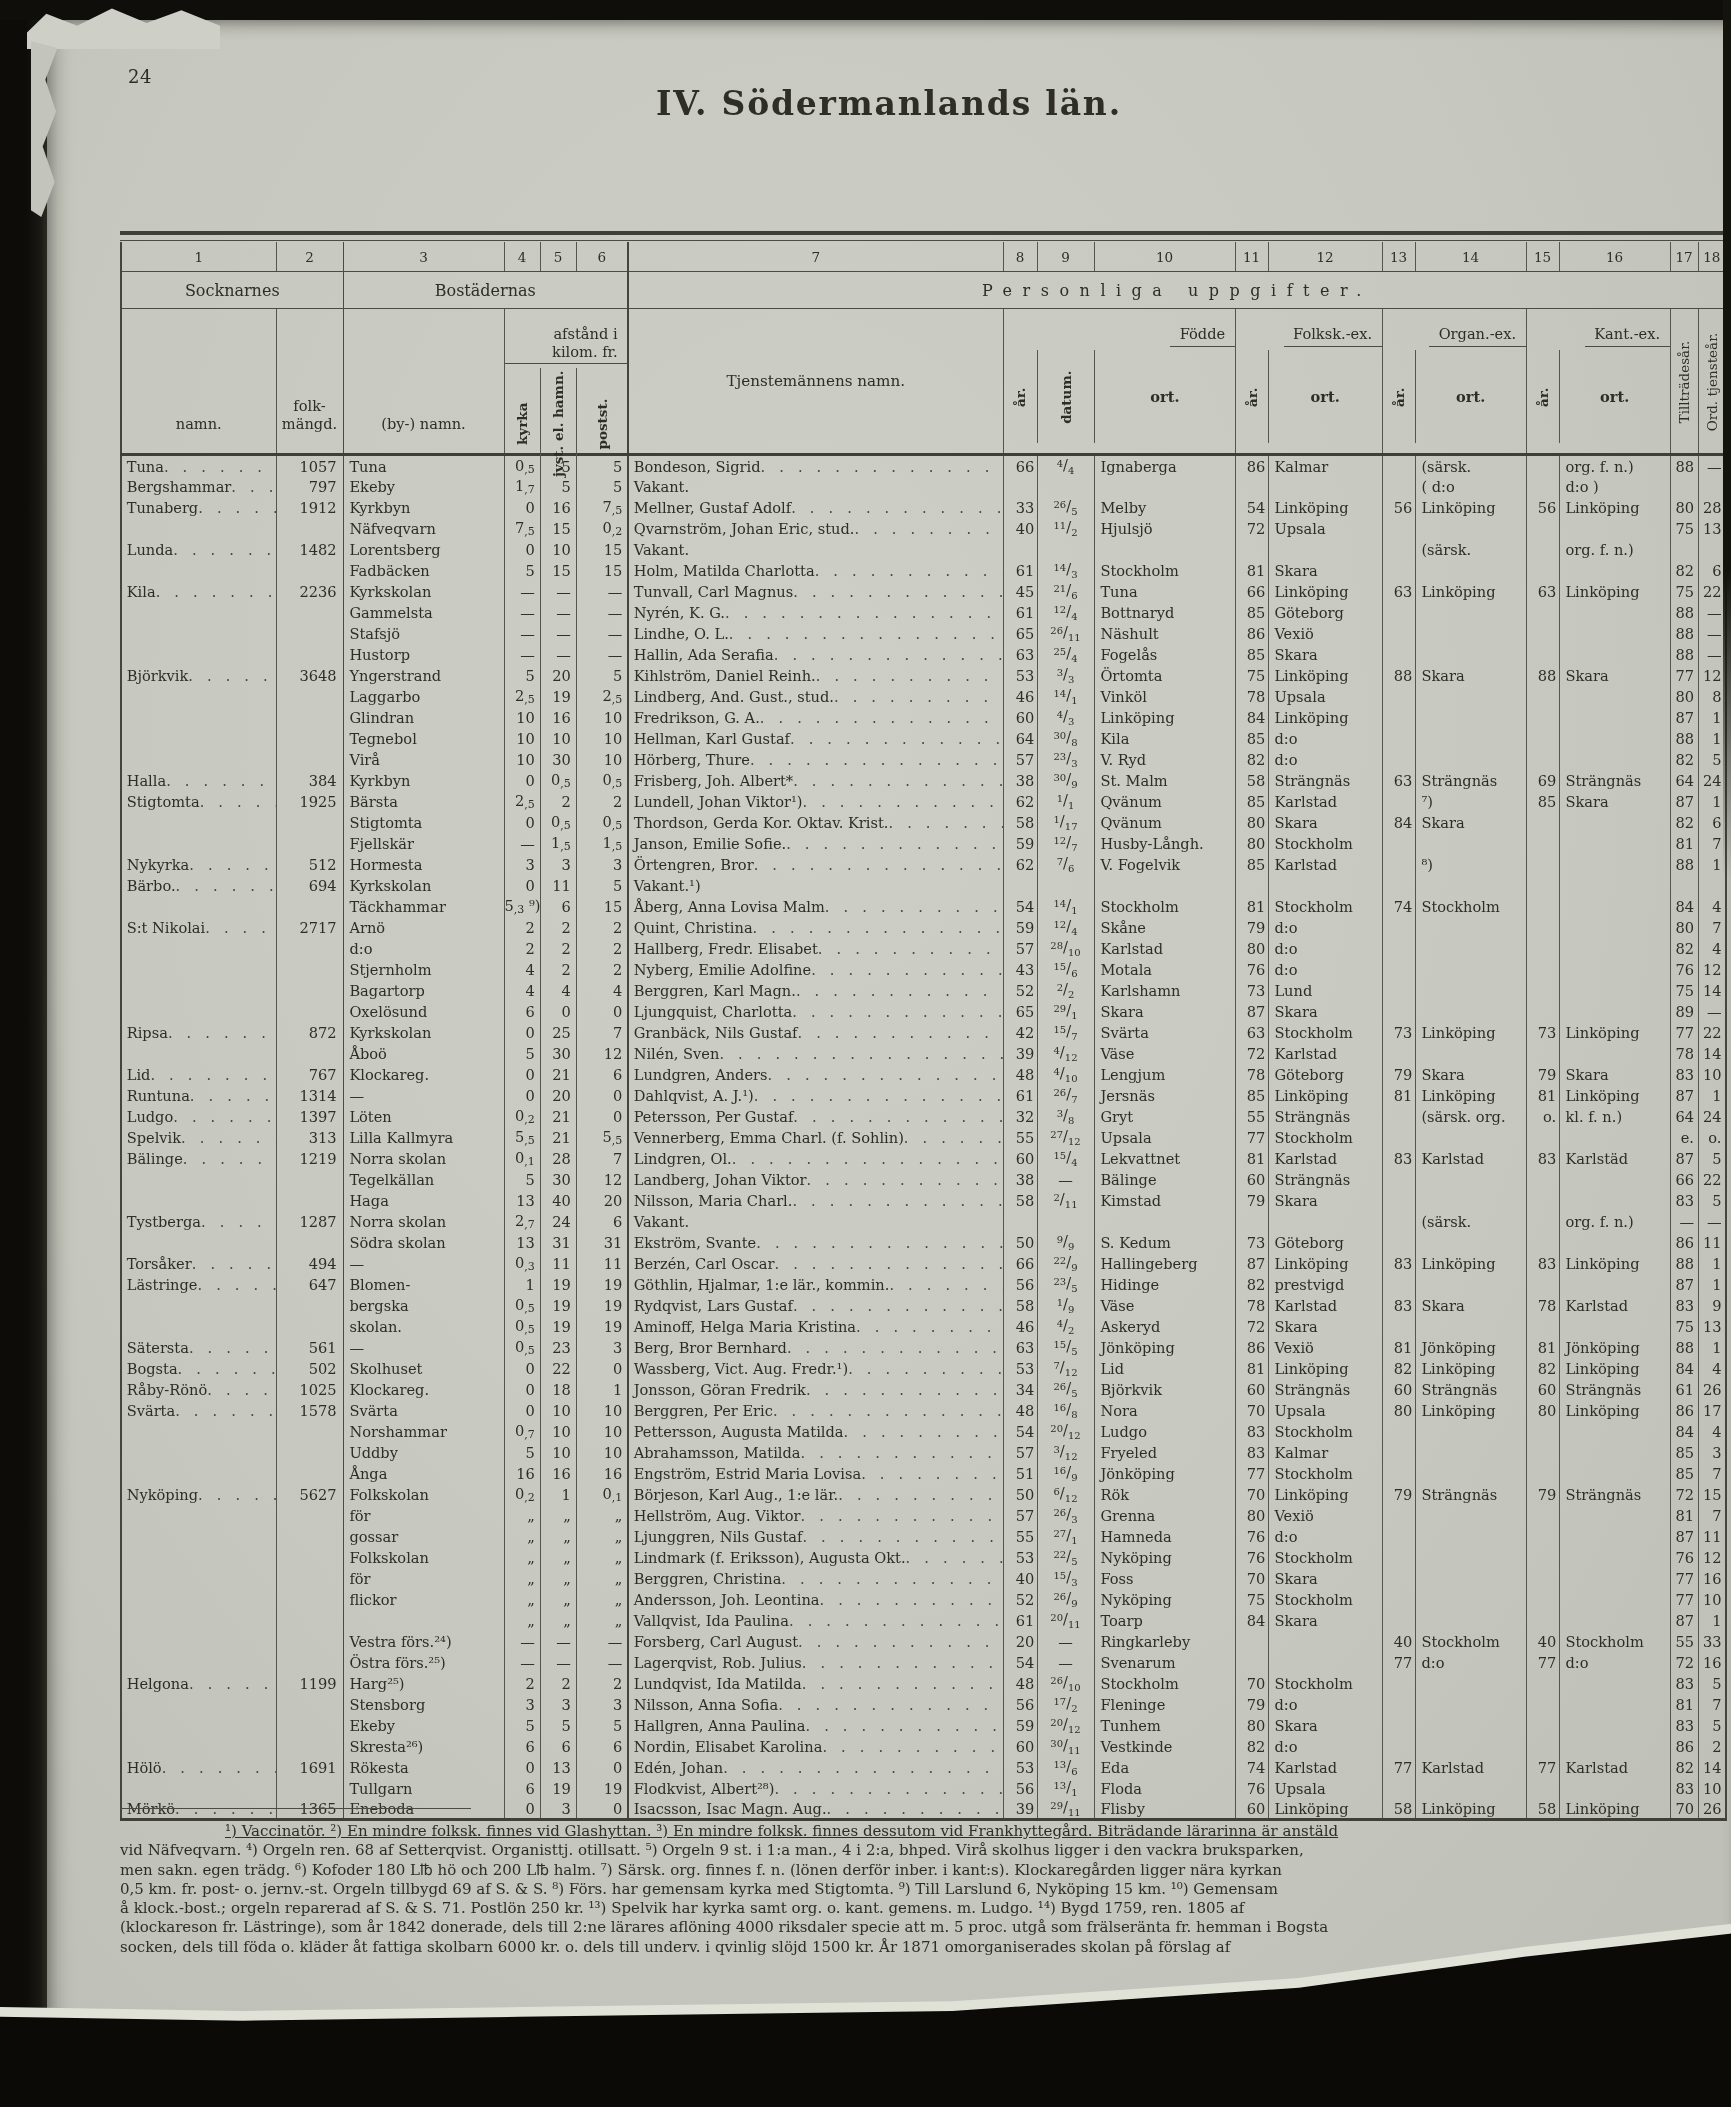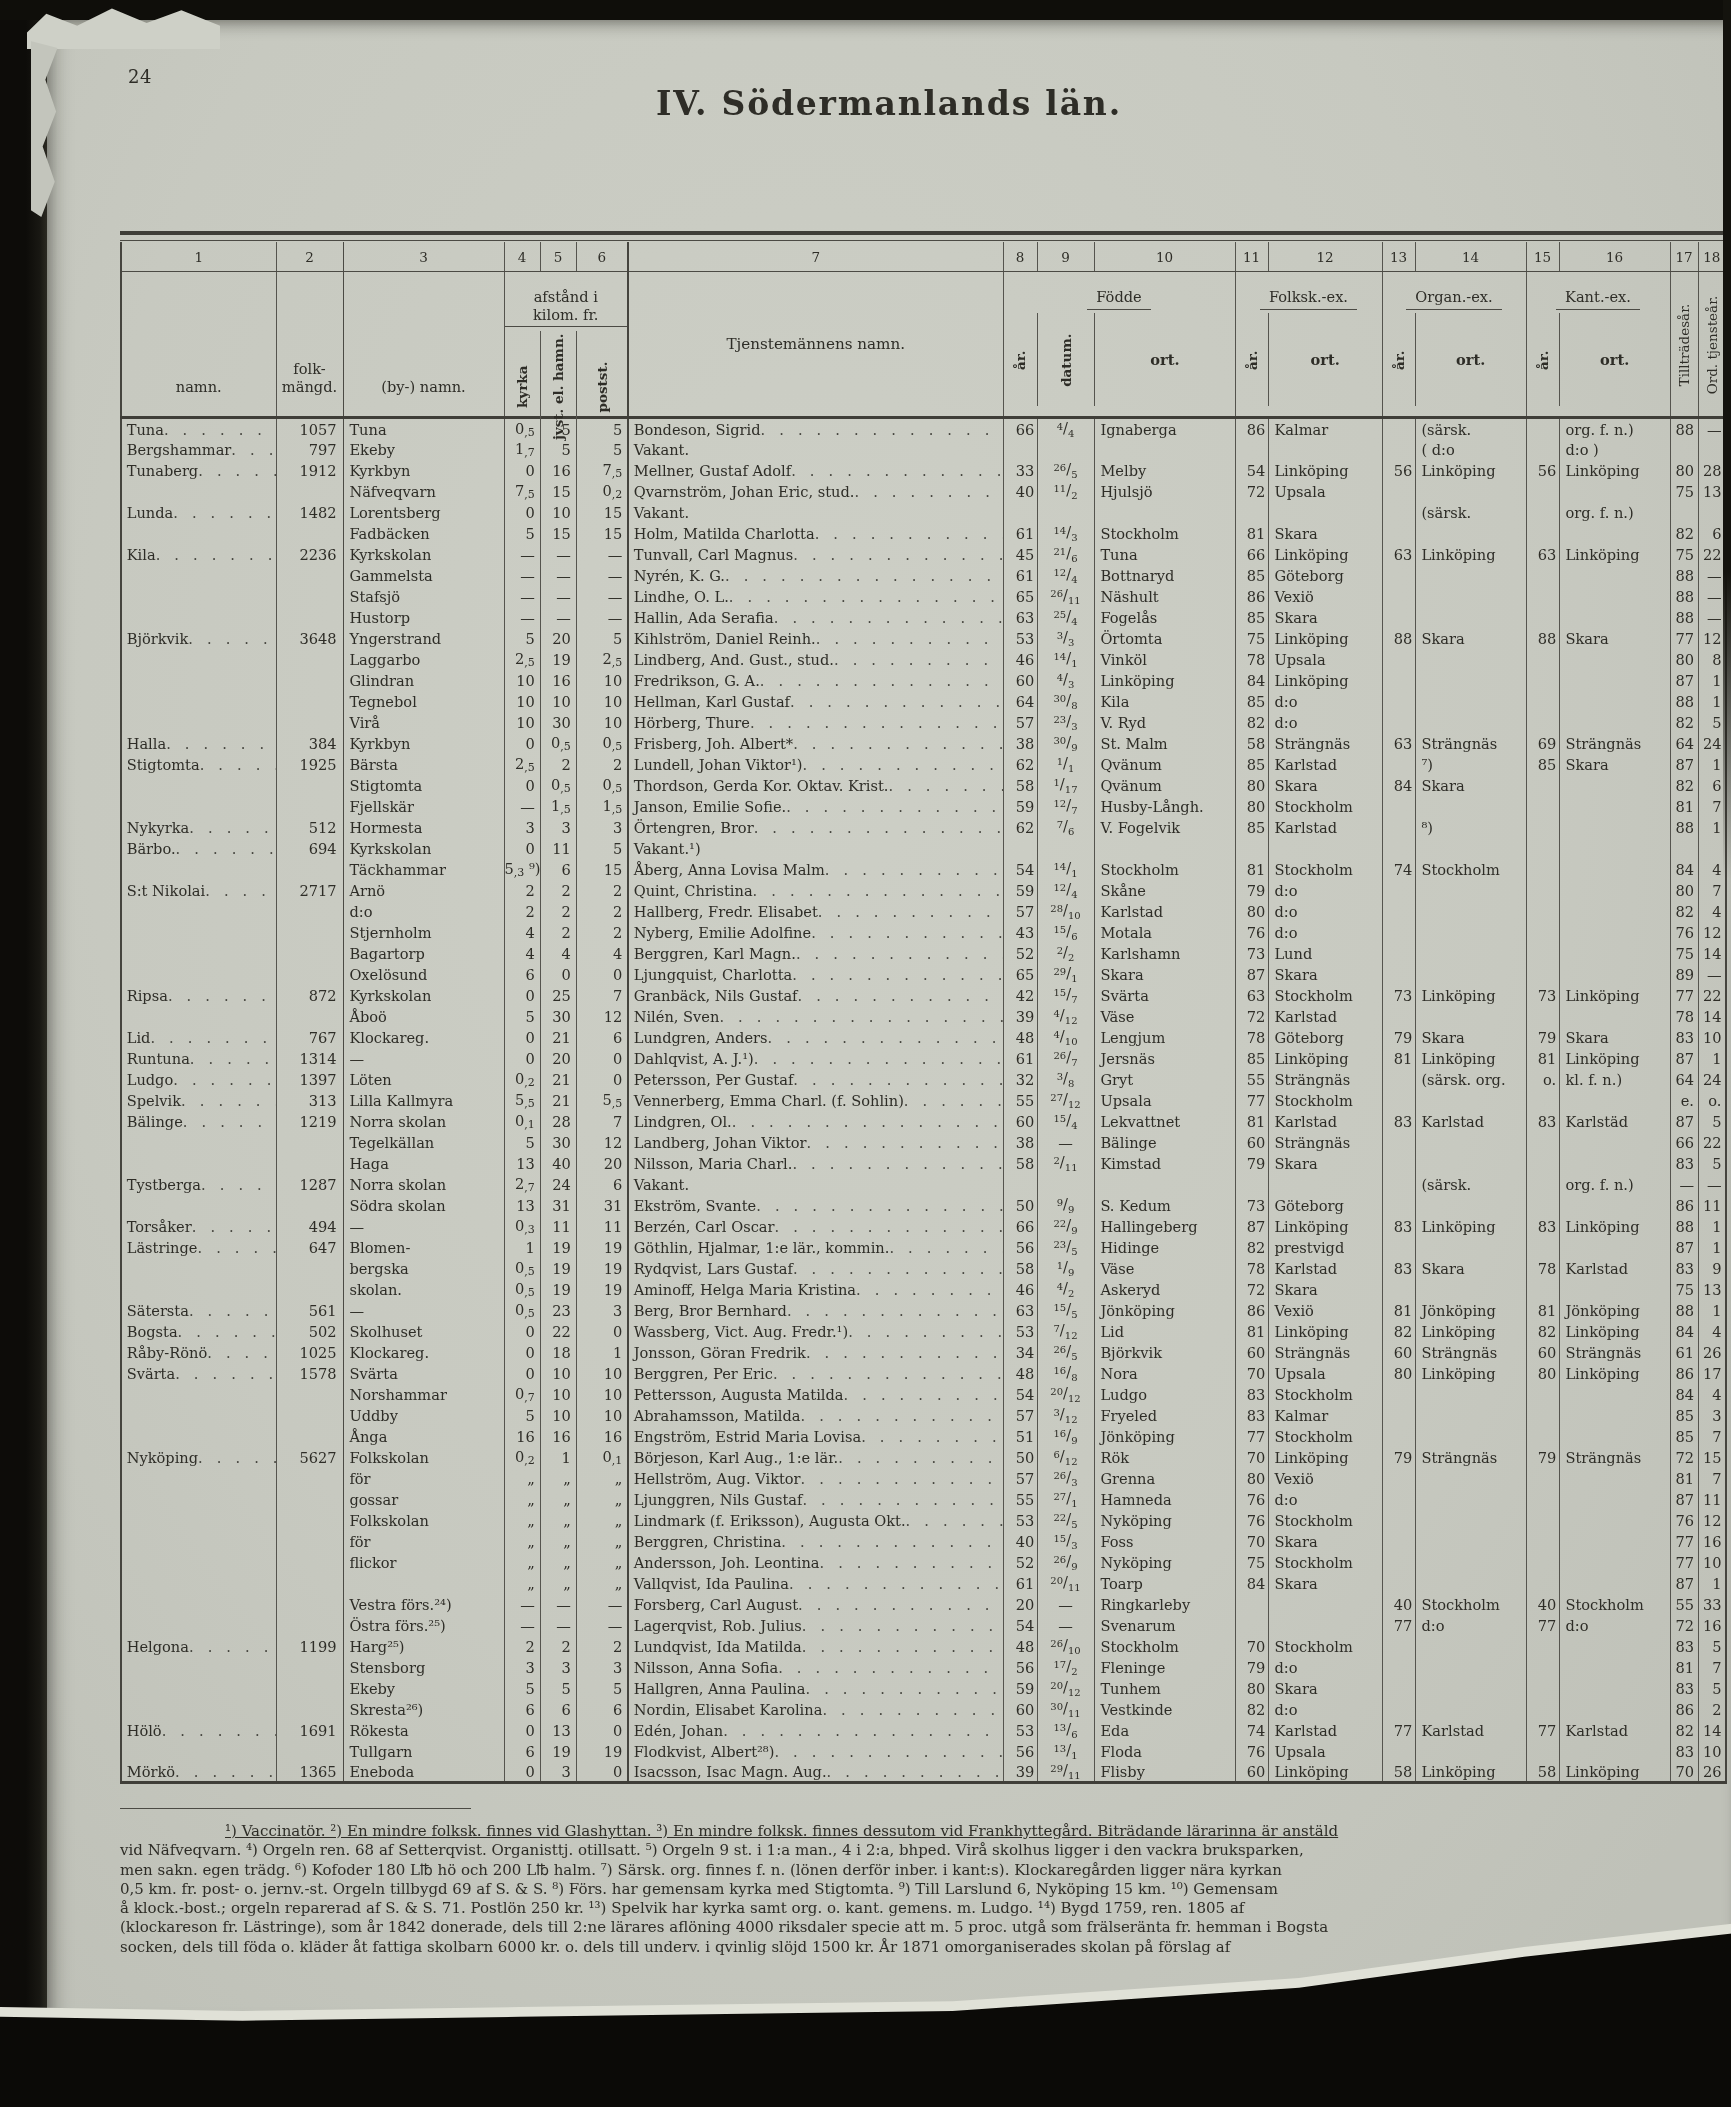--- a/index.html
+++ b/index.html
@@ -30,21 +30,21 @@
   thead tr.grprow th{height:36px;font-size:16px;border-bottom:1.2px solid #4b4a44;text-align:center;}
   thead tr.grprow th.pers{letter-spacing:10.5px;}
   thead tr.subrow th{height:124px;border-left:1.2px solid #55544e;border-bottom:3.5px solid #3f3e38;}
   thead tr.grprow th + th{border-left:1.8px solid #4b4a44;}
   thead tr.subrow th:first-child, thead tr.numrow th:first-child{border-left:none;}
   .thickL{border-left:2.9px solid #45443e !important;}
   .midL{border-left:1.8px solid #4b4a44 !important;}
   .botlab{vertical-align:bottom;text-align:center;padding-bottom:20px;font-size:14.6px;white-space:normal;line-height:1.25;margin-left:27px;}
   .midlab{vertical-align:middle;text-align:center;font-size:15.2px;}
   .grp{display:flex;flex-direction:column;height:124px;}
-  .glab{padding-top:5.9px;text-align:center;font-size:14.6px;white-space:normal;line-height:1.2;}
+  .glab{padding-top:5.9px;text-align:right;font-size:14.6px;white-space:normal;line-height:1.2;}
   .glab span{display:inline-block;border-bottom:1.2px solid #4b4a44;padding:0 9.4px 2.9px;}
   .subs{flex:1;display:flex;margin-top:3.5px;}
   .subs>div{display:flex;align-items:center;justify-content:center;border-left:1.2px solid #55544e;min-width:0;font-weight:bold;}
   .subs>div:first-child{border-left:none;}
   .vert{writing-mode:vertical-rl;transform:rotate(180deg);font-size:13.5px;padding:2.3px 0;white-space:nowrap;margin:0 auto;}
   .vcell{height:124px;display:flex;align-items:center;justify-content:center;}
   .hort{margin:auto;font-size:14.6px;}
   
   tbody tr{height:21px;}
   tbody td{border-left:1.2px solid #55544e;}
@@ -125,20 +125,25 @@
             <th>10</th>
             <th>11</th>
             <th>12</th>
             <th>13</th>
             <th>14</th>
             <th>15</th>
             <th>16</th>
             <th>17</th>
             <th>18</th>
           </tr>
+        <tr class="grprow">
+          <th colspan="2">Socknarnes</th>
+          <th colspan="4" class="midL">Bostädernas</th>
+          <th colspan="12" class="pers thickL">Personliga uppgifter.</th>
+        </tr>
         <tr class="subrow">
           <th class="botlab">namn.</th>
           <th class="botlab">folk-mängd.</th>
           <th class="botlab midL">(by-) namn.</th>
           <th colspan="3">
             <div class="grp">
               <div class="glab"><span>afstånd i kilom. fr.</span></div>
               <div class="subs">
                 <div style="flex:62">
                     <span class="vert">kyrka</span>

